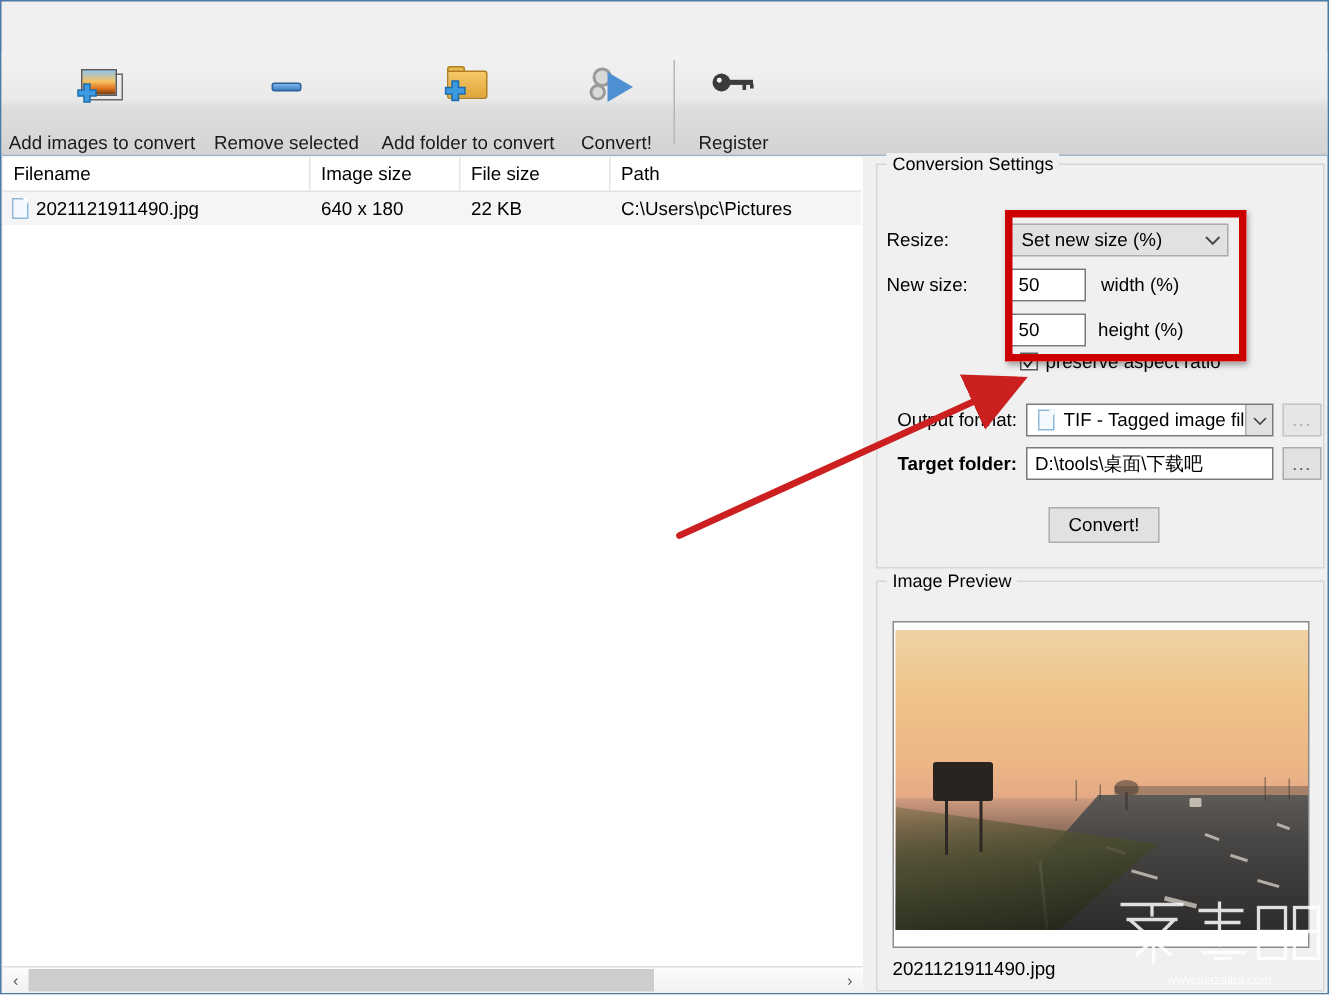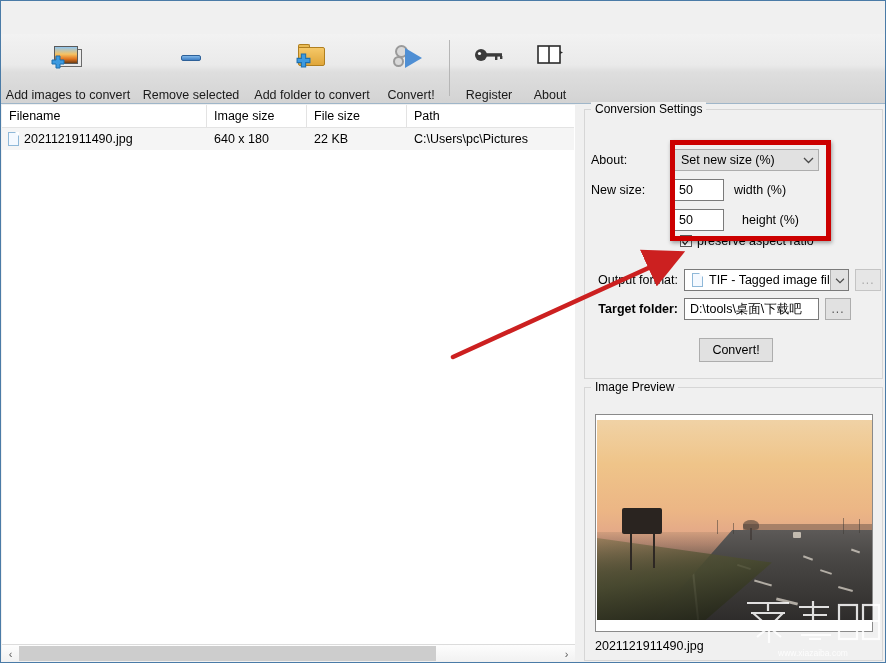--- a/index.html
+++ b/index.html
@@ -412,30 +412,20 @@
           <circle cx="7" cy="8" r="6" fill="#3b3b3b"></circle>
           <circle cx="5.5" cy="6.5" r="1.6" fill="#ffffff"></circle>
           <rect x="11" y="6.2" width="17" height="3.4" fill="#3b3b3b"></rect>
           <rect x="21" y="9" width="2.4" height="4" fill="#3b3b3b"></rect>
           <rect x="26" y="9" width="2.4" height="3" fill="#3b3b3b"></rect>
         </svg>
       </div>
       <div class="tb-label">Register</div>
     </div>
 
-    <div class="tb-btn" style="width:52px">
-      <div class="tb-ico ico-about">
-        <svg width="28" height="22" viewBox="0 0 28 22">
-          <rect x="2" y="2" width="22" height="17" fill="#ffffff" stroke="#2b2b2b" stroke-width="1.6"></rect>
-          <line x1="13" y1="2" x2="13" y2="19" stroke="#2b2b2b" stroke-width="1.6"></line>
-          <path d="M24 7 l3 1.5 l-3 1.5 z" fill="#2b2b2b"></path>
-        </svg>
-      </div>
-      <div class="tb-label">About</div>
-    </div>
   </div>
 
   <div id="list-panel">
     <div id="list-header">
       <div class="col-head col-fn">Filename</div>
       <div class="col-head col-isz">Image size</div>
       <div class="col-head col-fsz">File size</div>
       <div class="col-head col-path">Path</div>
     </div>
     <div id="list-body">
@@ -457,21 +447,21 @@
       <div class="sb-arrow">›</div>
     </div>
   </div>
 
   <div id="splitter"></div>
 
   <div id="settings-group">
     <div class="group-title">Conversion Settings</div>
 
     <div class="row" style="left:0; top:39px; width:299px;">
-      <span class="lbl" style="width:88px; padding-left:6px;">About:</span>
+      <span class="lbl" style="width:88px; padding-left:6px;">Resize:</span>
       <div class="wincombo" style="width:146px">
         <span>Set new size (%)</span>
         <span class="arrow">
           <svg width="11" height="8" viewBox="0 0 11 8">
               <path d="M1 2 L5.5 6.5 L10 2" fill="none" stroke="#4a4a4a" stroke-width="1.3"></path>
             </svg>
         </span>
       </div>
     </div>
 
@@ -480,21 +470,21 @@
       <div class="winedit" style="width:51px">
         <span>50</span>
       </div>
       <span class="lbl" style="margin-left:10px;">width  (%)</span>
     </div>
 
     <div class="row" style="left:88px; top:99px;">
       <div class="winedit" style="width:51px">
         <span>50</span>
       </div>
-      <span class="lbl" style="margin-left:18px;">height (%)</span>
+      <span class="lbl" style="margin-left:8px;">height (%)</span>
     </div>
 
     <div class="row chkrow" style="left:95px; top:124px;">
       <span class="chkbox">
         <svg width="11" height="11" viewBox="0 0 11 11">
             <path d="M1.5 5.5 L4 8.5 L9.5 1.5" fill="none" stroke="#222" stroke-width="1.2"></path>
           </svg>
       </span>
       <span class="lbl">preserve aspect ratio</span>
     </div>
@@ -508,21 +498,21 @@
           <svg width="10" height="7" viewBox="0 0 11 8">
               <path d="M1 2 L5.5 6.5 L10 2" fill="none" stroke="#4a4a4a" stroke-width="1.3"></path>
             </svg>
         </span>
       </div>
       <div class="dots-btn disabled" style="margin-left:6px;">...</div>
     </div>
 
     <div class="row" style="left:0; top:188px; width:299px;">
       <span class="lbl" style="width:93px; padding-left:1px; text-align:right;font-weight:bold;">Target folder:</span>
-      <div class="winedit" style="width:135px; margin-left:6px;">
+      <div class="winedit" style="width:165px; margin-left:6px;">
         <span>D:\tools\桌面\下载吧</span>
       </div>
       <div class="dots-btn" style="margin-left:6px;">...</div>
     </div>
 
     <div id="convert-btn">Convert!</div>
   </div>
 
   <div id="preview-group">
     <div class="group-title">Image Preview</div>

